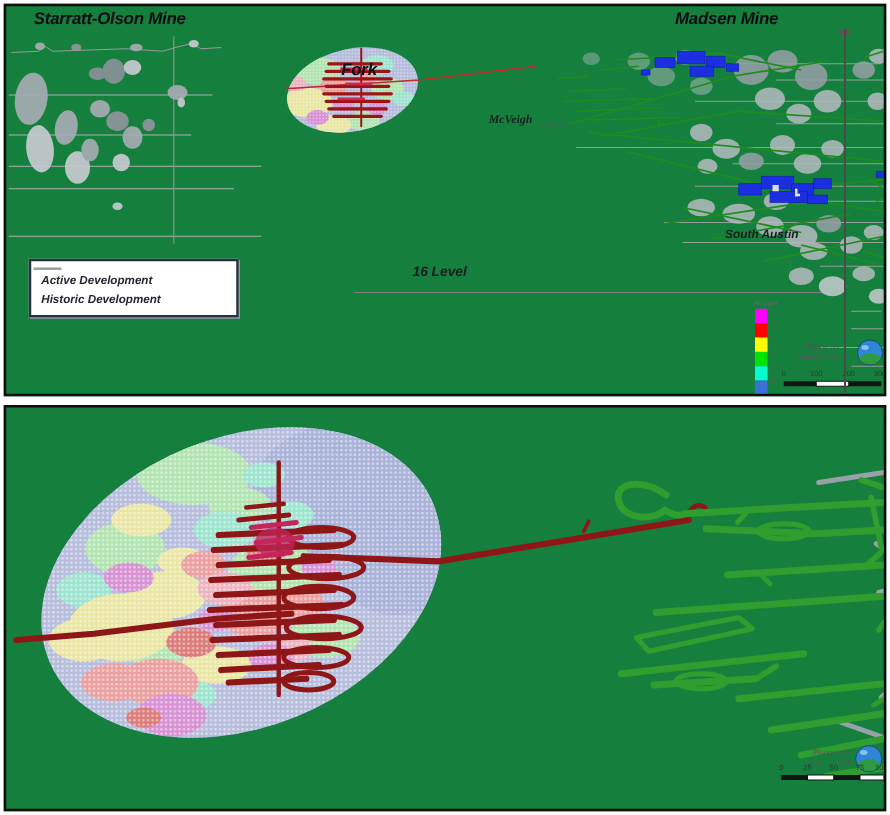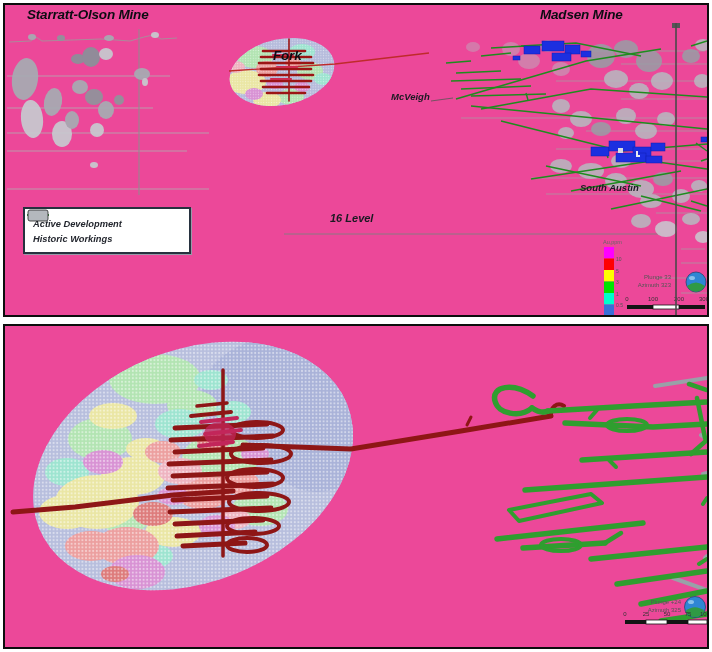--- a/index.html
+++ b/index.html
@@ -1,17 +1,17 @@
 <!DOCTYPE html>
 <html><head>
 <meta charset="utf-8">
 <style>
   html,body{margin:0;padding:0;background:#fff;}
   body{width:712px;height:652px;position:relative;font-family:"Liberation Sans",sans-serif;}
-  .panel{box-sizing:border-box;position:absolute;left:3px;width:706px;border:2px solid #0d0d0d;background:#ec4899;overflow:hidden;}
+  .panel{box-sizing:border-box;position:absolute;left:3px;width:706px;border:2px solid #0d0d0d;background:#15803d;overflow:hidden;}
   #top-panel{top:3px;height:314px;}
   #bottom-panel{top:324px;height:325px;}
   .panel svg{position:absolute;left:0;top:0;}
   .mine-title{position:absolute;font-weight:bold;font-style:italic;font-size:13.5px;color:#0c0c12;letter-spacing:-0.2px;white-space:nowrap;}
   .area-label{position:absolute;font-weight:bold;font-style:italic;font-size:9.5px;color:#1a1a22;white-space:nowrap;}
   .legend{position:absolute;left:18px;top:202px;width:150px;background:#fff;border:2px solid #27313f;padding:7px 6px 6px 8px;box-shadow:1px 1px 0 #99a;}
   .lrow{display:flex;align-items:center;height:15px;}
   .lmark{flex:0 0 30px;}
   .ltext{font-style:italic;font-weight:bold;font-size:9.3px;color:#23262e;white-space:nowrap;}
 </style>
@@ -239,36 +239,36 @@
 
     <g>
       <rect x="667" y="18" width="8" height="5" fill="#555"></rect>
       <line x1="671" y1="18" x2="671" y2="310" stroke="#4a4a4a" stroke-width="1.6"></line>
     </g>
   </svg>
 
   <div class="mine-title" style="left:22px;top:2px;">Starratt-Olson Mine</div>
   <div class="mine-title" style="left:268px;top:4px;margin-top:39px;">Fork</div>
   <div class="mine-title" style="left:535px;top:2px;">Madsen Mine</div>
-  <div class="area-label" style="left:386px;top:86px;">McVeigh</div>
+  <div class="area-label" style="left:386px;top:86px;font-family:Liberation Serif, serif;">McVeigh</div>
   <div class="area-label" style="left:559px;top:177px;margin-left:16px;">South Austin</div>
   <div class="area-label" style="left:325px;top:207px;font-size:11px;">16 Level</div>
 
   <div class="legend">
     <div class="lrow">
       <svg class="lmark" width="30" height="12">
           <line x1="2" y1="6" x2="24" y2="6" stroke-width="1.8" stroke="#2e7d32"></line>
         </svg>
       <span class="ltext">Active Development</span>
     </div>
     <div class="lrow">
-      <svg class="lmark" width="30" height="13">
-          <rect x="3" y="1" width="20" height="11" rx="2" stroke="#222" stroke-width="0.8" fill="#b4b8bd"></rect>
+      <svg class="lmark" width="30" height="12">
+          <line x1="2" y1="6" x2="24" y2="6" stroke-width="1.8" stroke="#9aa0a6"></line>
         </svg>
-      <span class="ltext">Historic Workings</span>
+      <span class="ltext">Historic Development</span>
     </div>
   </div>
 </div>
 
 <div class="panel" id="bottom-panel">
   <svg width="702" height="321" viewBox="0 0 702 321">
     <defs>
       <pattern id="dotsA" width="3.6" height="3.6" patternUnits="userSpaceOnUse">
         <circle cx="1.8" cy="1.8" r="1.05" fill="#ffffff" opacity="0.5"></circle>
       </pattern>

